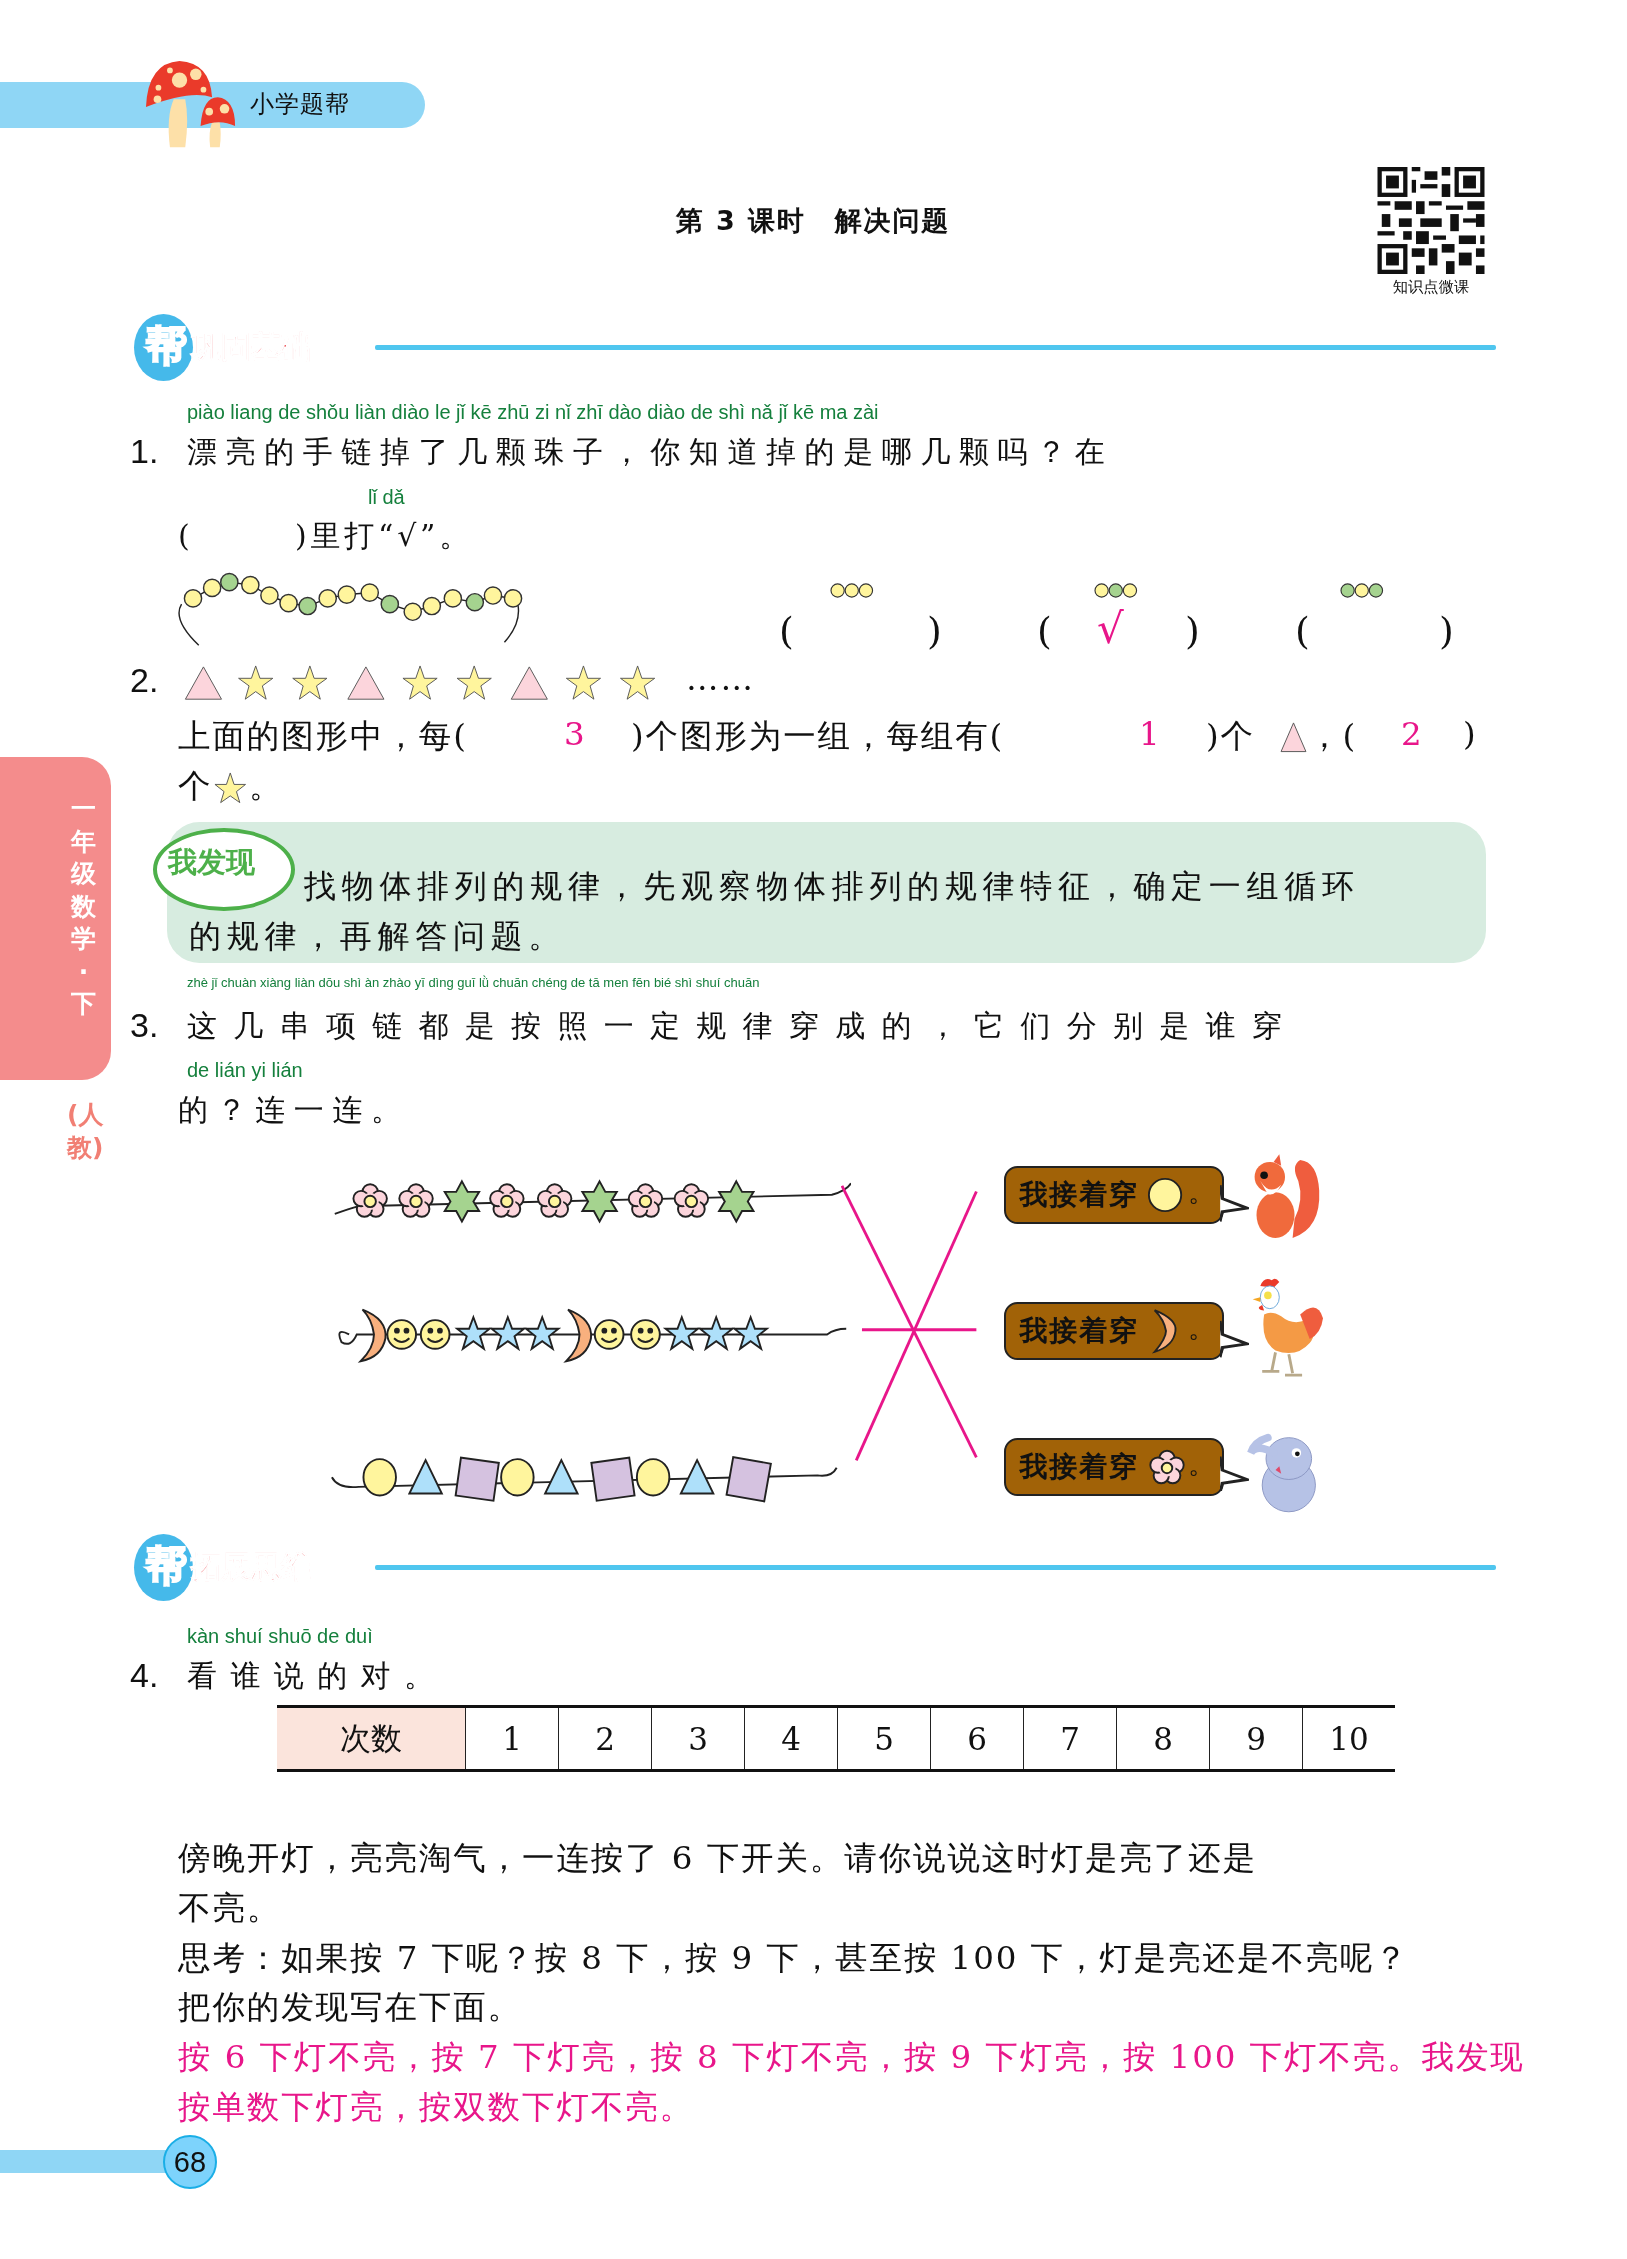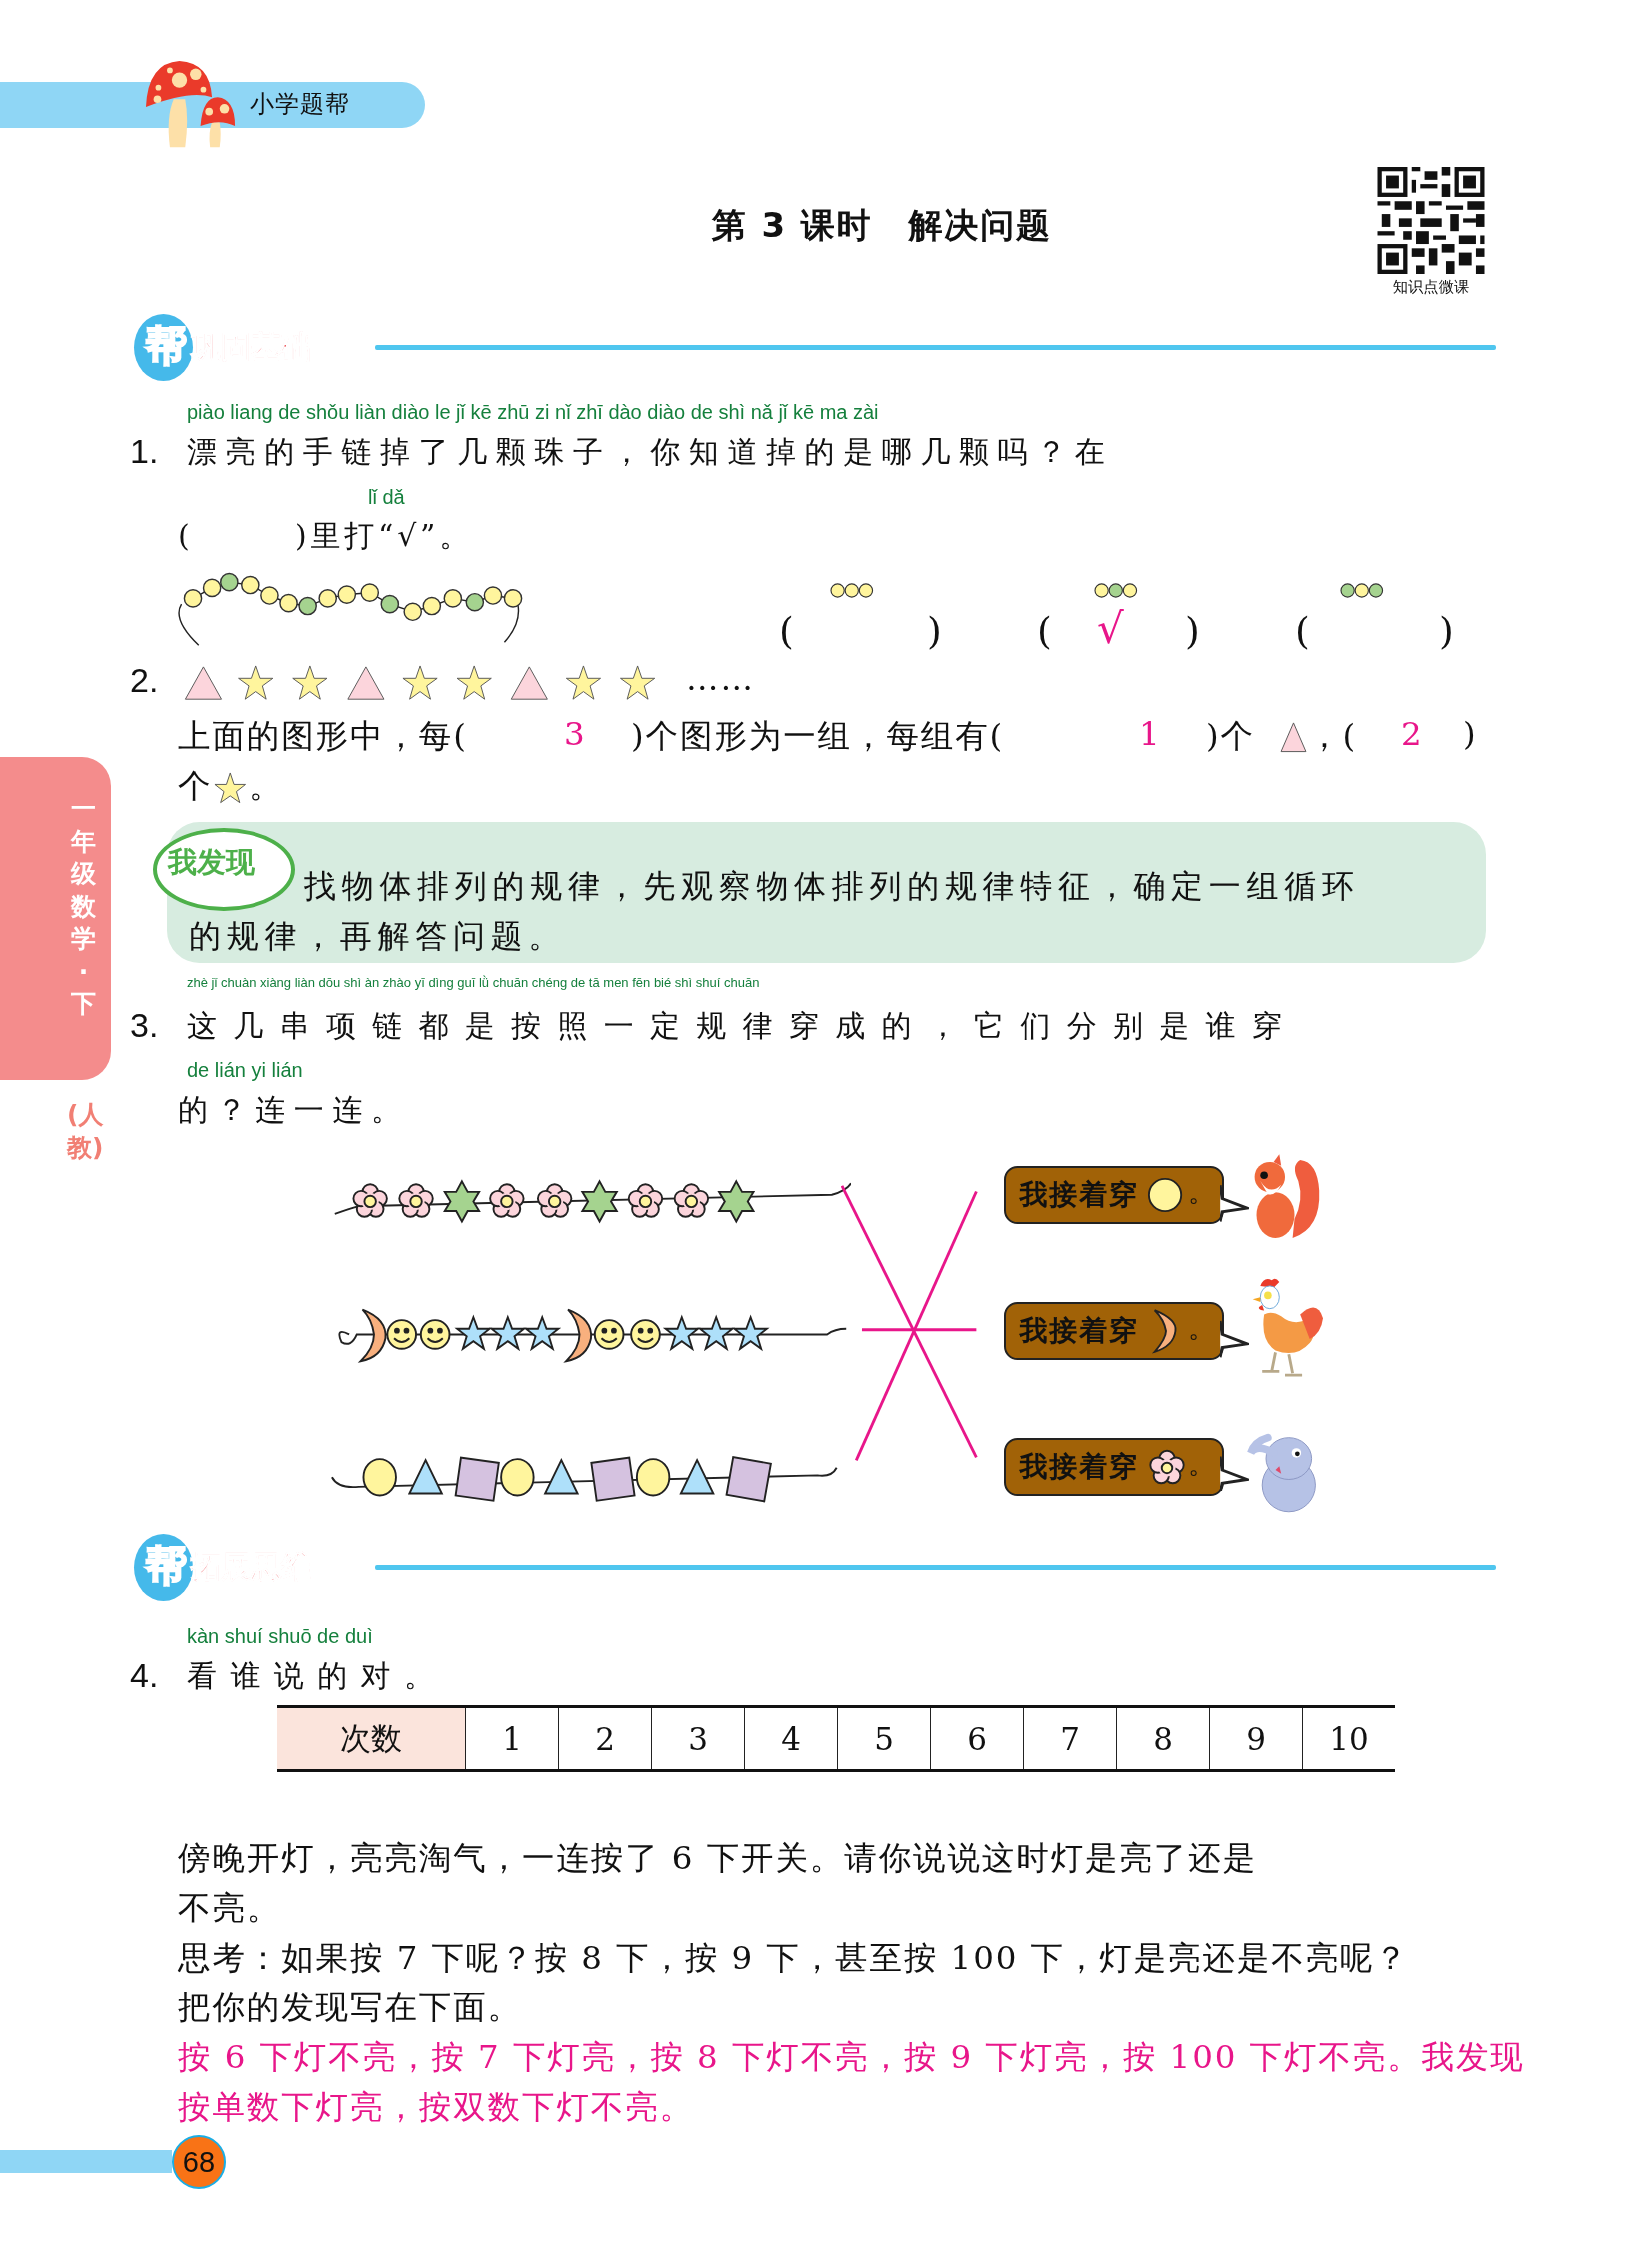--- a/index.html
+++ b/index.html
@@ -5,21 +5,21 @@
   html, body { margin: 0; padding: 0; background: #ffffff; }
   body { width: 1628px; height: 2260px; position: relative; overflow: hidden;
          font-family: "DejaVu Serif", "Liberation Serif", serif; color: #111; }
   .abs { position: absolute; }
 
   
   .top-band { left: 0; top: 82px; width: 425px; height: 46px; background: #8fd6f5;
               border-radius: 0 25px 25px 0; }
   .brand { left: 250px; top: 88px; font-size: 24px; font-family: "DejaVu Sans", sans-serif; color: #111; letter-spacing: 1px; }
 
-  .lesson-title { left: 574px; top: 203px; width: 478px; text-align: right; font-size: 34px; font-weight: bold;
+  .lesson-title { left: 574px; top: 203px; width: 478px; text-align: center; font-size: 27px; font-weight: bold;
                   font-family: "DejaVu Sans", sans-serif; letter-spacing: 1.9px; }
   .qr { left: 1376px; top: 167px; width: 110px; height: 107px; }
   .qr-caption { left: 1376px; top: 277px; width: 110px; text-align: center; font-size: 15.3px; }
 
   
   .sec-head { left: 134px; width: 1362px; height: 67px; }
   .sec-badge { position: absolute; left: 0; top: 0; width: 59px; height: 67px; border-radius: 50%;
                background: #45b9ea; }
   .sec-bang { position: absolute; left: 11.5px; top: 3.8px; font-size: 42px; font-weight: bold; color: #ef5d63;
               font-family: "DejaVu Sans", sans-serif; -webkit-text-stroke: 1.9px #fff; }
@@ -58,22 +58,22 @@
 
   
   .tbl { left: 277px; top: 1705px; border-collapse: collapse; font-size: 31px; }
   .tbl td { border-left: 1px solid #222; text-align: center; height: 61px; padding: 0; }
   .tbl tr:first-child td { border-top: 3.8px solid #111; border-bottom: 1.9px solid #111; }
   .tbl tr:last-child td { border-bottom: 3.8px solid #111; }
   .tbl td.head { background: #fbe4dc; width: 188px; border-left: none; border-right: 1px solid #222; }
   .tbl td.cell { width: 92px; }
 
   .page-band { left: 0; top: 2150px; width: 172px; height: 23px; background: #8fd6f5; }
-  .page-num { left: 172px; top: 2135px; width: 50px; height: 50px; border: 2.9px solid #1aaee6; border-radius: 50%;
-              background: #f97316; text-align: center; line-height: 50px; font-size: 29px; font-family: "Liberation Sans", sans-serif; }
+  .page-num { left: 163px; top: 2135px; width: 50px; height: 50px; border: 2.9px solid #1aaee6; border-radius: 50%;
+              background: #7dd3fc; text-align: center; line-height: 50px; font-size: 29px; font-family: "Liberation Sans", sans-serif; }
 </style>
 </head>
 <body>
 
 <div class="abs top-band"></div>
 <svg class="abs" style="left:143px;top:59px" width="96" height="91" viewBox="0 0 100 95">
   <path d="M28 92 Q24 60 32 42 L44 42 Q48 62 44 92 Z" fill="#fde0a8"></path>
   <path d="M3 50 Q5 4 38 2 Q70 4 72 40 Q50 32 3 50Z" fill="#ea3a2a"></path>
   <circle cx="38" cy="22" r="8" fill="#fde0a8"></circle>
     <circle cx="55" cy="16" r="6" fill="#fde0a8"></circle>

